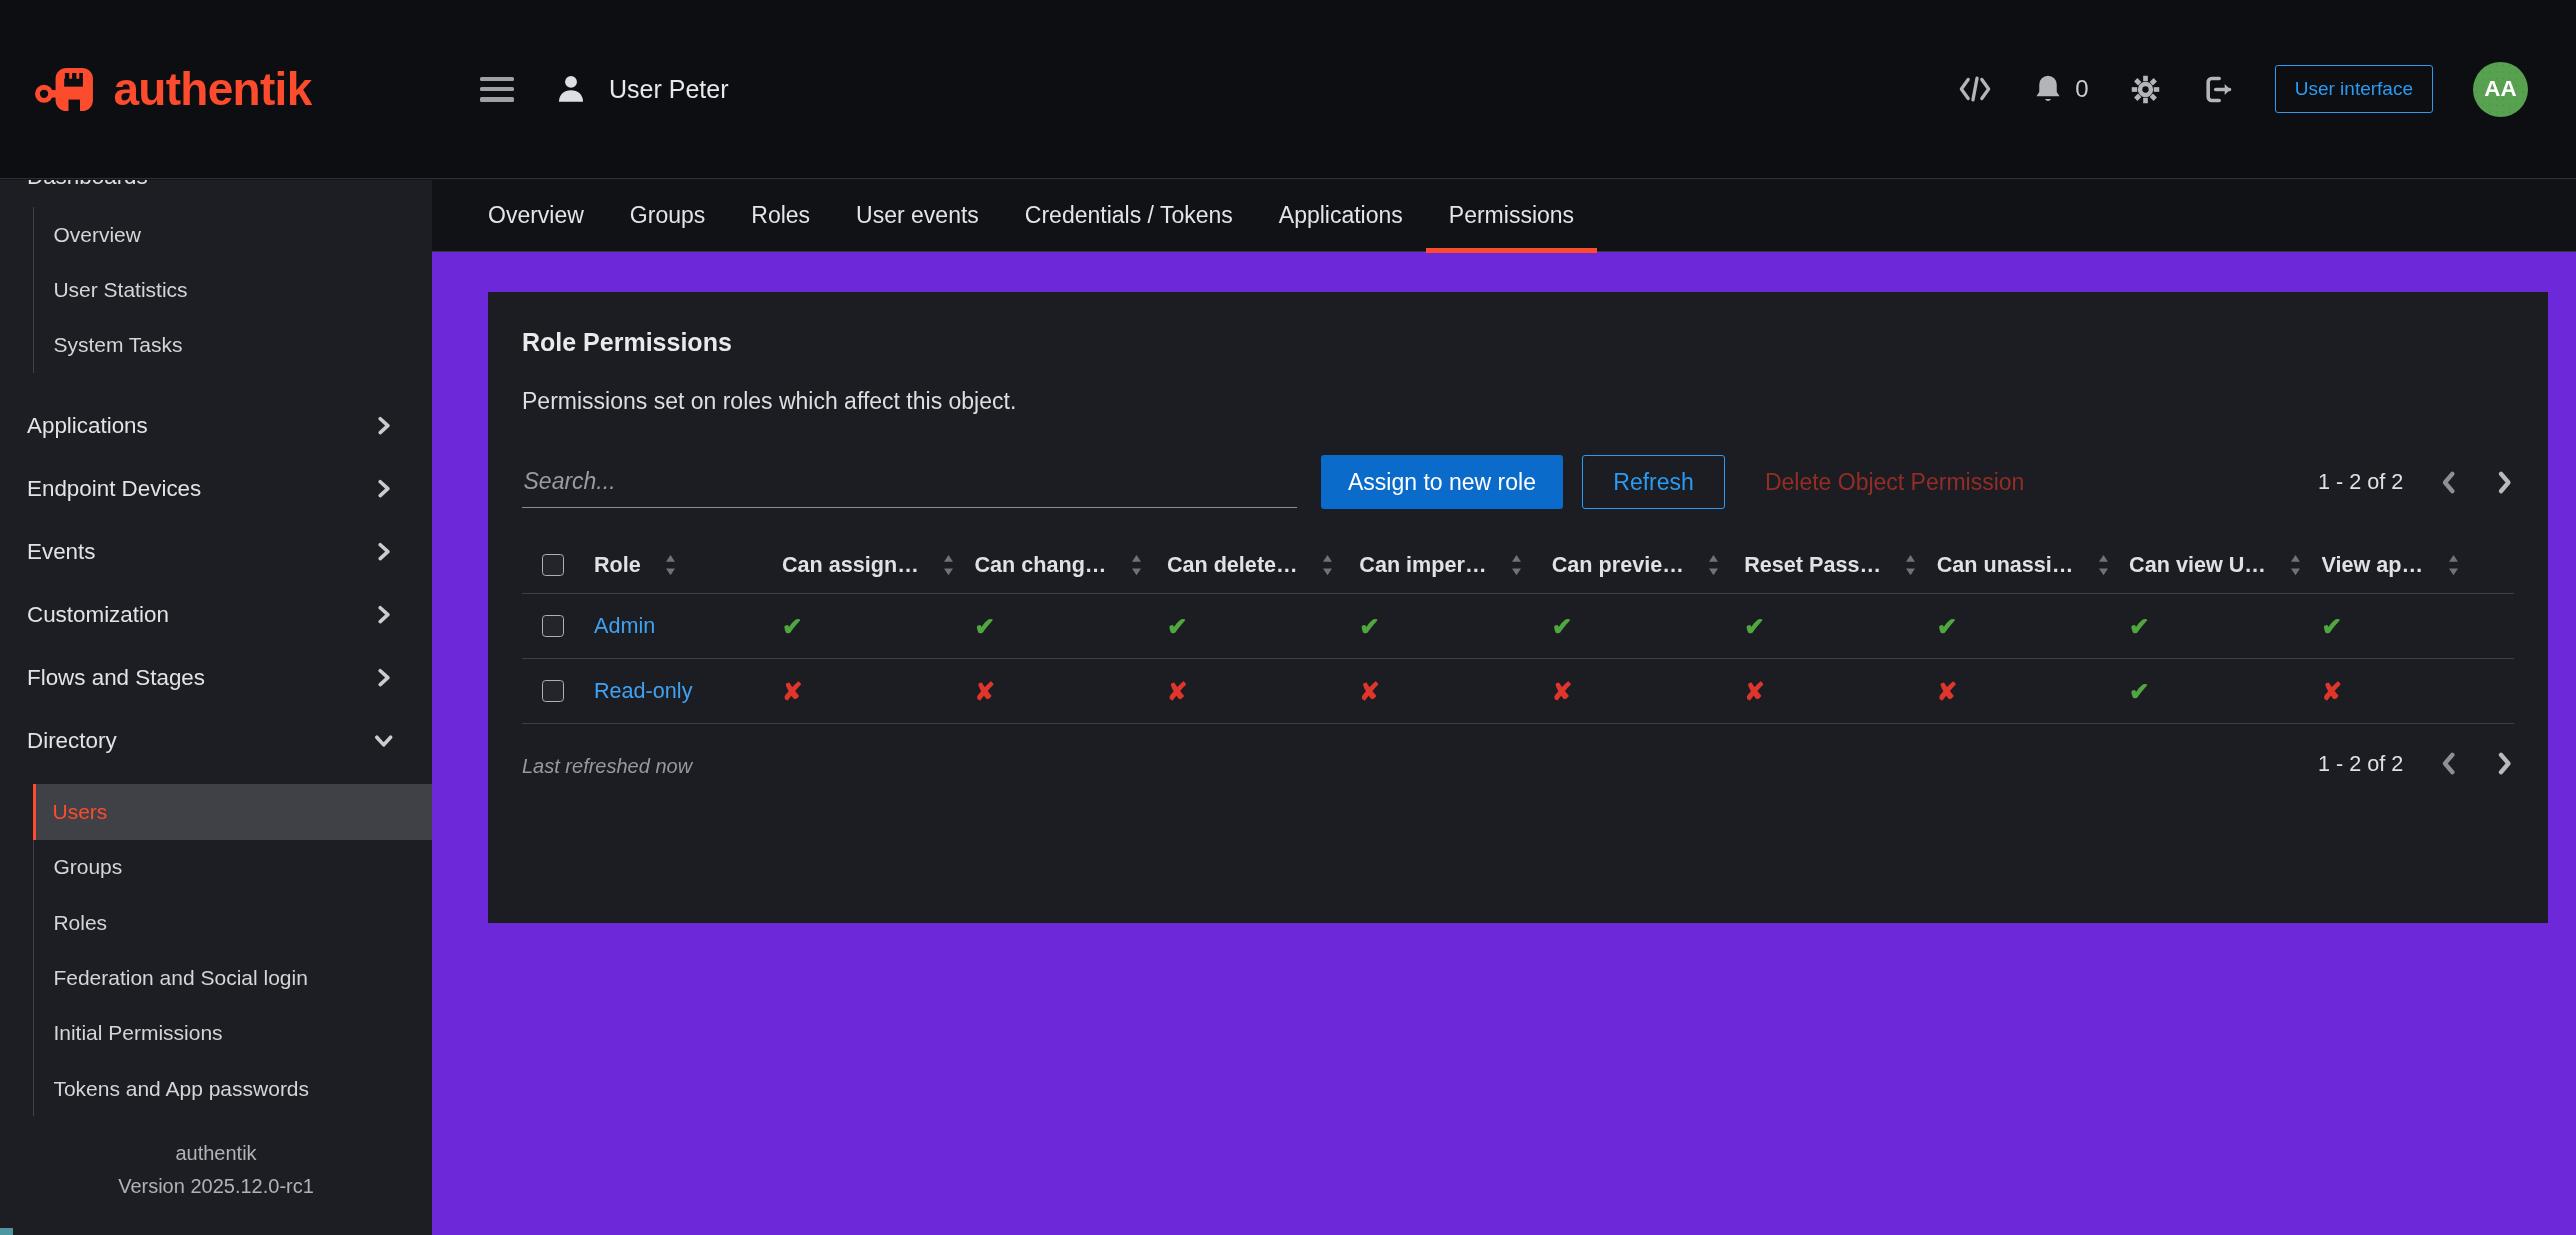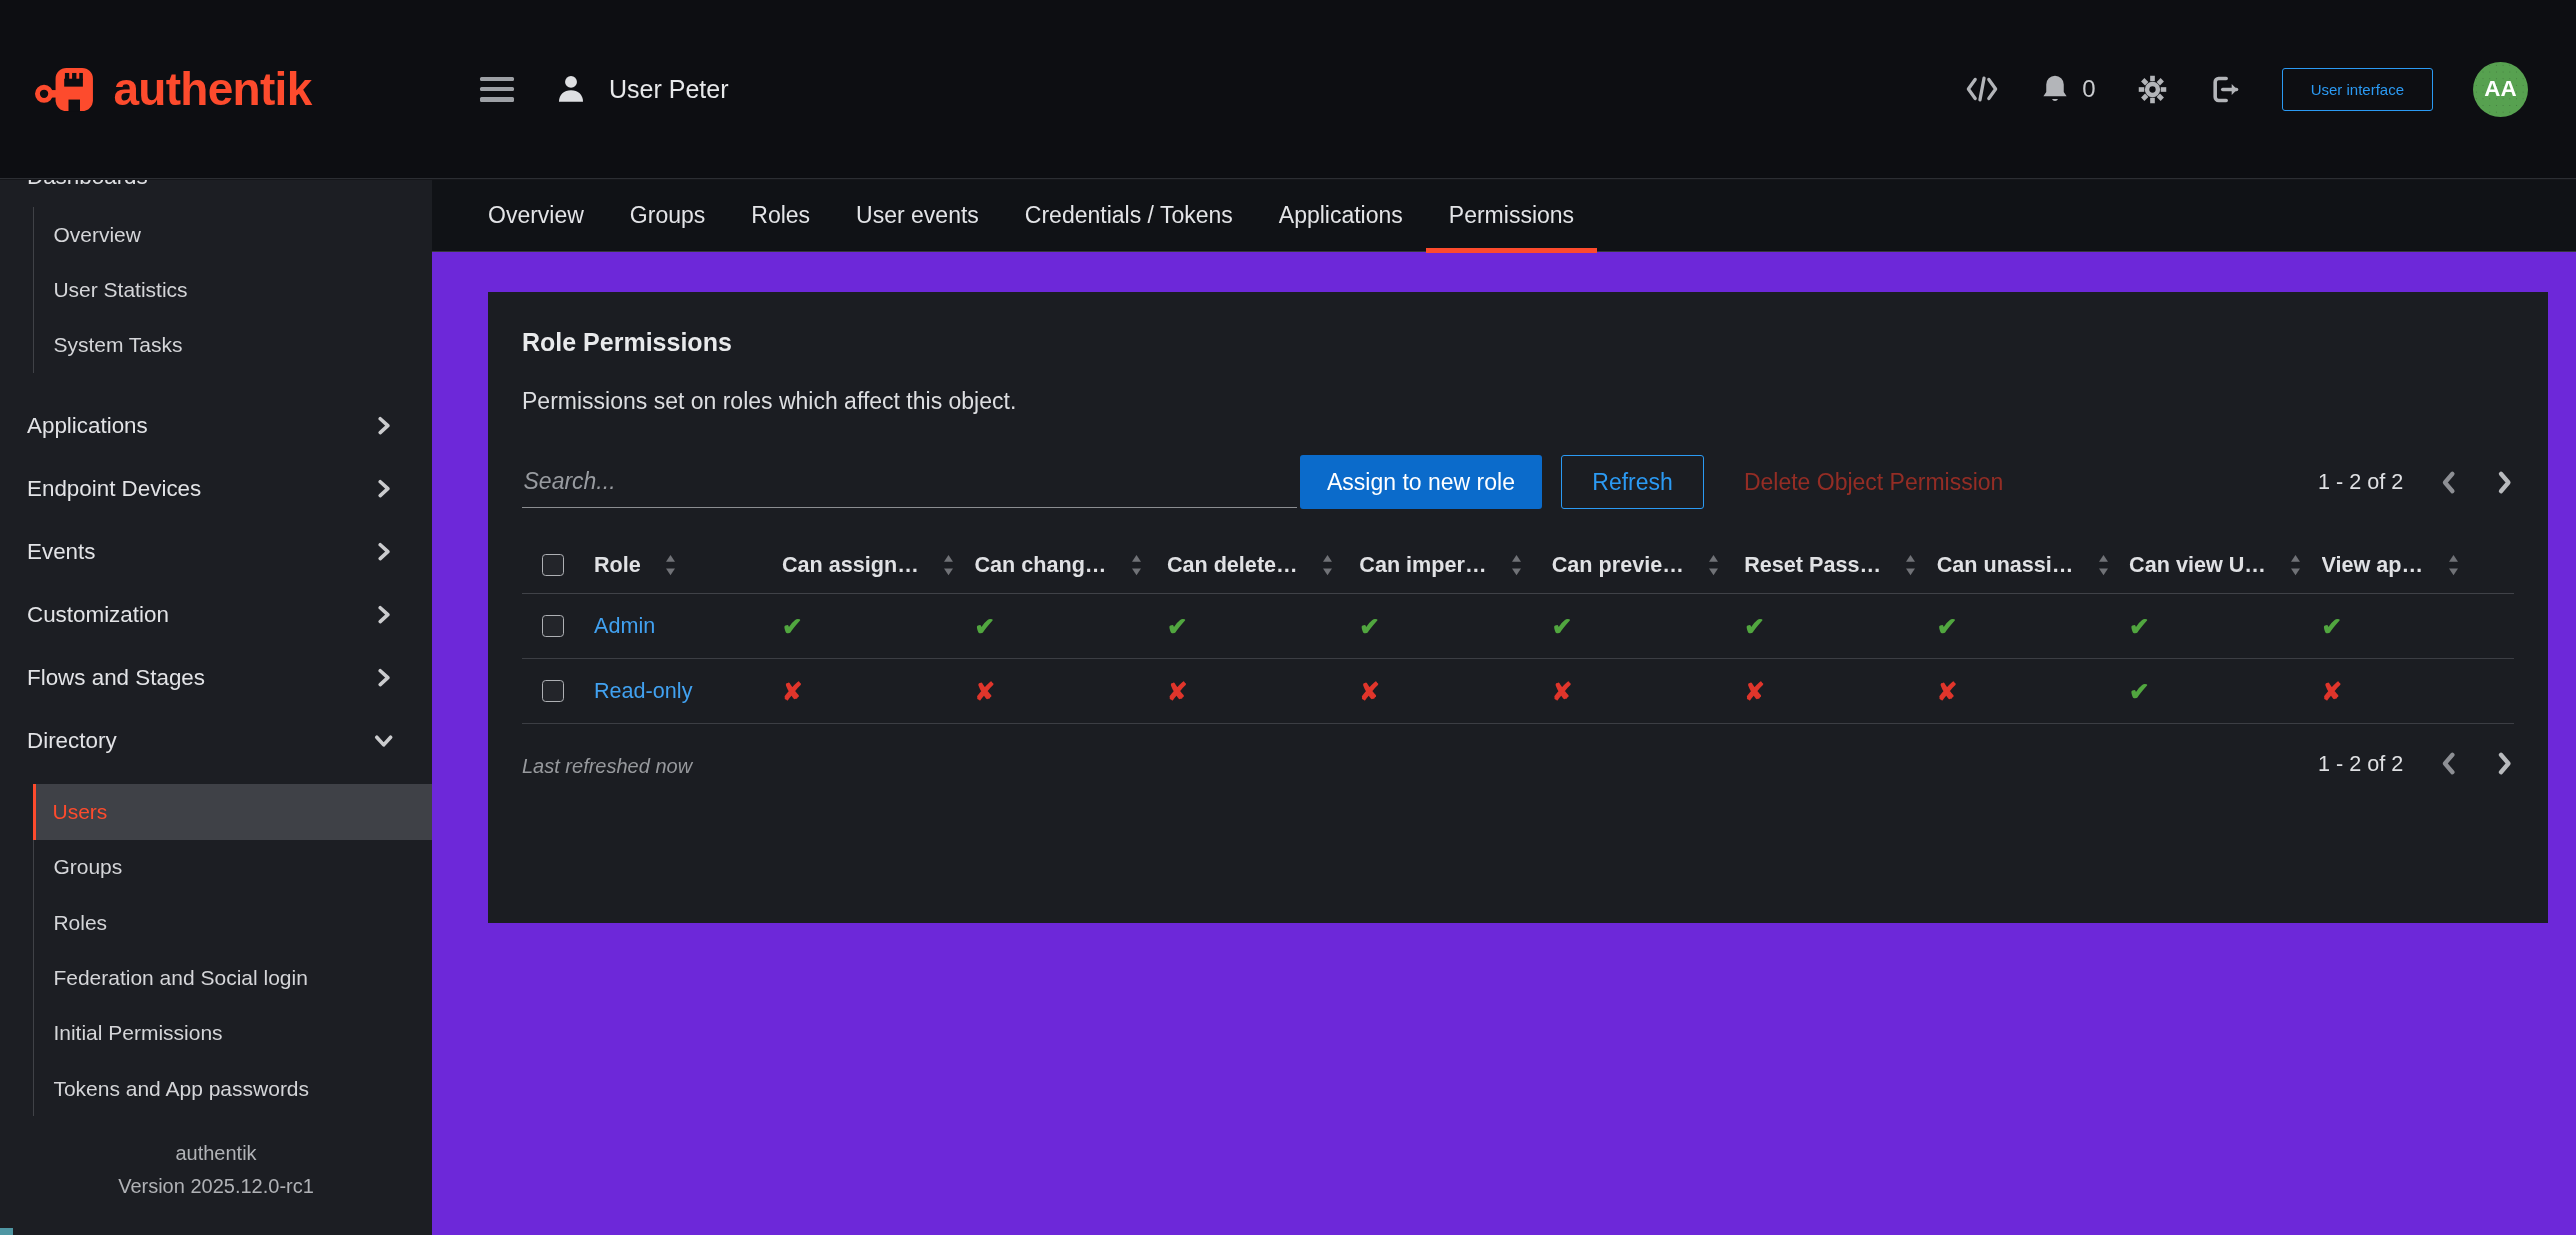--- a/index.html
+++ b/index.html
@@ -13,22 +13,22 @@
   .wordmark { font-size:46px; font-weight:700; color:#fd4b2d; letter-spacing:-0.7px; margin-left:10.4px; }
   .masthead-main { flex:1; display:flex; align-items:center; padding:0 48px 0 48px; }
   .hamburger { width:34px; height:25px; display:flex; flex-direction:column; justify-content:space-between; cursor:pointer; }
   .hamburger div { height:4.5px; background:#9da0a5; border-radius:1.5px; }
   .masthead-person { margin-left:40px; }
   .masthead-title { font-size:25px; font-weight:500; color:#e7e8ea; margin-left:21px; }
   .masthead-right { margin-left:auto; display:flex; align-items:center; gap:40px; }
   .icon-btn { display:flex; align-items:center; color:#b3b5b9; cursor:pointer; }
   .bell-group { display:flex; align-items:center; gap:12px; }
   .bell-count { font-size:24px; color:#c9cbce; }
-  .btn-ui { border:1.5px solid #2b9af3; color:#2b9af3; background:transparent; font-size:15px;
-            padding:12px 28px; border-radius:3px; cursor:pointer; font-family:inherit; }
+  .btn-ui { border:1.5px solid #2b9af3; color:#2b9af3; background:transparent; font-size:19px;
+            padding:12px 19px; border-radius:3px; cursor:pointer; font-family:inherit; }
   .avatar { width:55px; height:55px; border-radius:50%; background-color:#57a150;
             background-image:radial-gradient(#457f41 18%, transparent 19%); background-size:6.7px 6.7px;
             display:flex; align-items:center; justify-content:center;
             color:#fff; font-size:22.4px; font-weight:700; cursor:pointer; }
 
   
   .layout { position:absolute; top:180px; left:0; right:0; bottom:0; display:flex; }
 
   
   .sidebar { width:432px; flex-shrink:0; background:#1c1e23; display:flex; flex-direction:column; overflow:hidden; }
@@ -52,21 +52,21 @@
   .page { flex:1; background:#6d28d9; padding:40px 27.6px 0 56px; }
   .card { background:#1b1d22; width:2060px; height:631px; padding:36px 34px 0 34px; }
   .card-title { font-size:25px; font-weight:700; color:#e9eaec; }
   .card-desc { font-size:23px; color:#dddee1; margin-top:31px; }
 
   
   .toolbar { margin-top:40px; display:flex; align-items:center; }
   .search { width:775px; background:transparent; border:none; border-bottom:1.5px solid #8b8d91;
             font-size:23px; color:#e3e4e7; padding:12px 1.5px; font-family:inherit; outline:none; }
   .search::placeholder { font-style:italic; color:#989ba0; }
-  .btn-primary { margin-left:3px; background:#0b6bcb; color:#fff; border:none; border-radius:3px;
+  .btn-primary { margin-left:24px; background:#0b6bcb; color:#fff; border:none; border-radius:3px;
                  font-size:23px; padding:0 27px; height:54px; cursor:pointer; font-family:inherit; }
   .btn-outline { margin-left:19.4px; background:transparent; color:#2b9af3; border:1.5px solid #2b9af3; border-radius:3px;
                  font-size:23px; padding:0 30px; height:54px; cursor:pointer; font-family:inherit; }
   .delete-label { margin-left:40px; font-size:23px; color:#942d25; cursor:default; }
   .pager { margin-left:auto; display:flex; align-items:center; gap:36px; }
   .pager .pager-label { font-size:21.6px; color:#dfe0e3; }
   .chev { cursor:pointer; display:flex; align-items:center; }
 
   
   .perm-table { margin-top:28px; }

